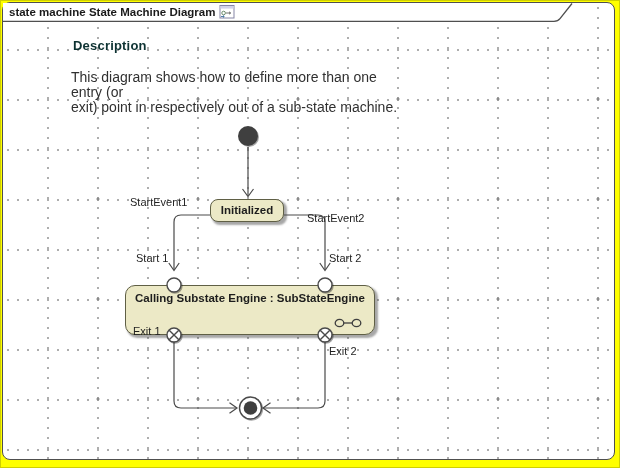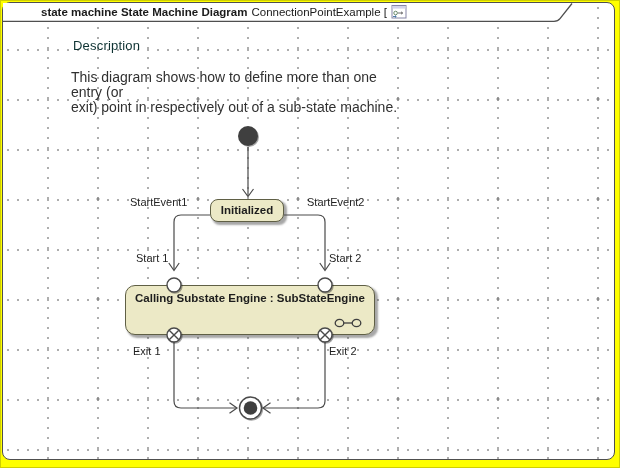--- a/index.html
+++ b/index.html
@@ -24,28 +24,28 @@
     background-position:45px 46px, 0px 22px, 20px 0px;
     border:1.5px solid #4f4f4f;
     border-radius:8px;
   }
 
   
   .tab-shape { position:absolute; left:3px; top:3px; }
   .tab-text {
     position:absolute; left:9px; top:4px; height:16px;
     display:flex; align-items:center; gap:4px;
-    font-size:11.5px; color:#1a1a1a; white-space:nowrap;margin-left:32px;
+    font-size:11.5px; color:#1a1a1a; white-space:nowrap;
   }
   .tab-text .bold { font-weight:bold; }
 
   
   .desc-heading {
     position:absolute; left:73px; top:38px;
-    font-size:13px; font-weight:normal; color:#0d3232; letter-spacing:0.2px;
+    font-size:13px; font-weight:bold; color:#0d3232; letter-spacing:0.2px;
   }
   .desc-body {
     position:absolute; left:71px; top:70px; width:340px;
     font-size:14px; line-height:15px; color:#303030; white-space:pre-line;
   }
 
   
   .state {
     position:absolute; box-sizing:border-box;
     background:#ece9c6; border:1.5px solid #5f5f45;
@@ -58,43 +58,42 @@
   }
   .state-substate {
     left:125px; top:285px; width:250px; height:50px;
     border-radius:10px; font-size:11.5px; padding-top:6px; white-space:nowrap;
   }
   .submachine-glyph { position:absolute; right:12px; bottom:5px; }
 
   
   .dlabel { position:absolute; font-size:11px; color:#1f1f1f; white-space:nowrap; }
   .lbl-startevent1 { left:130px; top:196px; }
-  .lbl-startevent2 { left:307px; top:196px; }
+  .lbl-startevent2 { left:307px; top:212px; }
   .lbl-start1 { left:136px; top:252px; }
   .lbl-start2 { left:329px; top:252px;text-align:center; }
-  .lbl-exit1  { left:133px; top:345px;text-align:right; }
+  .lbl-exit1  { left:133px; top:325px;text-align:right; }
   .lbl-exit2  { left:329px; top:345px; }
 
   .edges { position:absolute; left:0; top:0; }
   .nodes-shadow { filter:drop-shadow(1.2px 1.6px 0.6px rgba(0,0,0,0.35)); }
 </style>
 </head>
 <body>
 
 <div class="stage">
 
   <div class="frame"></div>
 
   <svg class="tab-shape" width="574" height="21">
     <path d="M0,19 L551,19 Q555,19 557,16.2 L569,1 L569,0 L0,0 Z" fill="#ffffff"></path>
     <path d="M0,18.4 L551,18.4 Q555,18.4 557,15.7 L569,0.5" fill="none" stroke="#4f4f4f" stroke-width="1.3"></path>
   </svg>
   <div class="tab-text">
     <span class="bold">state machine State Machine Diagram</span>
-    <span>ConnectionPointExample [</span>
     <svg width="16" height="14" viewBox="0 0 16 14">
       <rect x="1" y="0.5" width="14" height="12.5" fill="#ffffff" stroke="#8585a5" stroke-width="1"></rect>
       <rect x="1.5" y="1" width="13" height="2.6" fill="#d2d2ea"></rect>
       <circle cx="4.6" cy="8" r="1.8" fill="none" stroke="#6a8a6a" stroke-width="1"></circle>
       <path d="M7,8 L11.5,8 M10,6.8 L11.7,8 L10,9.2" fill="none" stroke="#606060" stroke-width="0.9"></path>
       <path d="M2,11.5 L5,11.5 M4,10.5 L5.3,11.5 L4,12.5" fill="none" stroke="#3f6f9f" stroke-width="0.9"></path>
     </svg>
   </div>
 
   <div class="desc-heading">Description</div>

